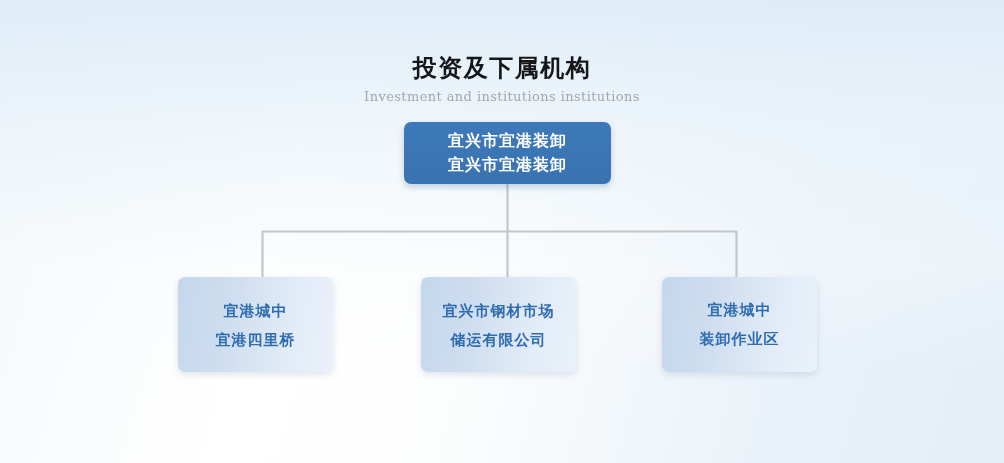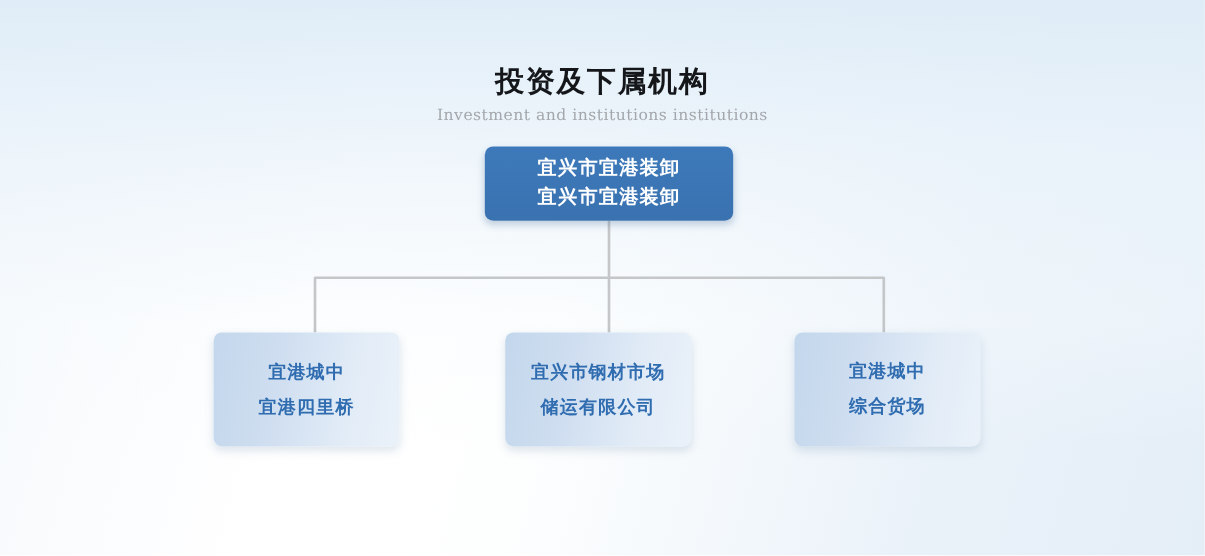--- a/index.html
+++ b/index.html
@@ -146,16 +146,16 @@
     <span class="line">宜港四里桥</span>
   </div>
 
   <div class="node child-node" id="child-node-1">
     <span class="line">宜兴市钢材市场</span>
     <span class="line">储运有限公司</span>
   </div>
 
   <div class="node child-node" id="child-node-2">
     <span class="line">宜港城中</span>
-    <span class="line">综合货场</span>
+    <span class="line">装卸作业区</span>
   </div>
 
 </div>
 
 </body></html>

